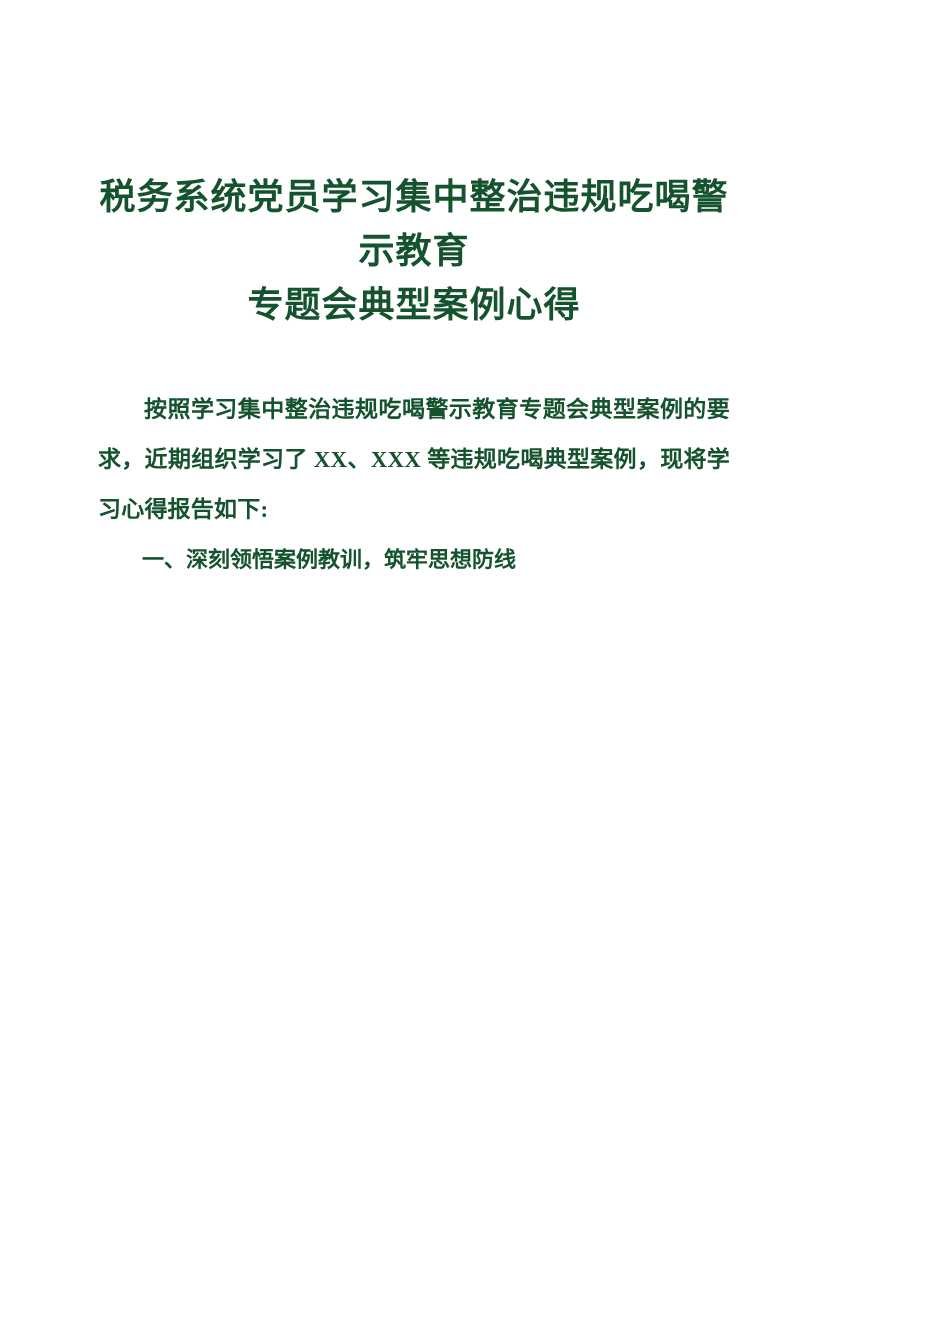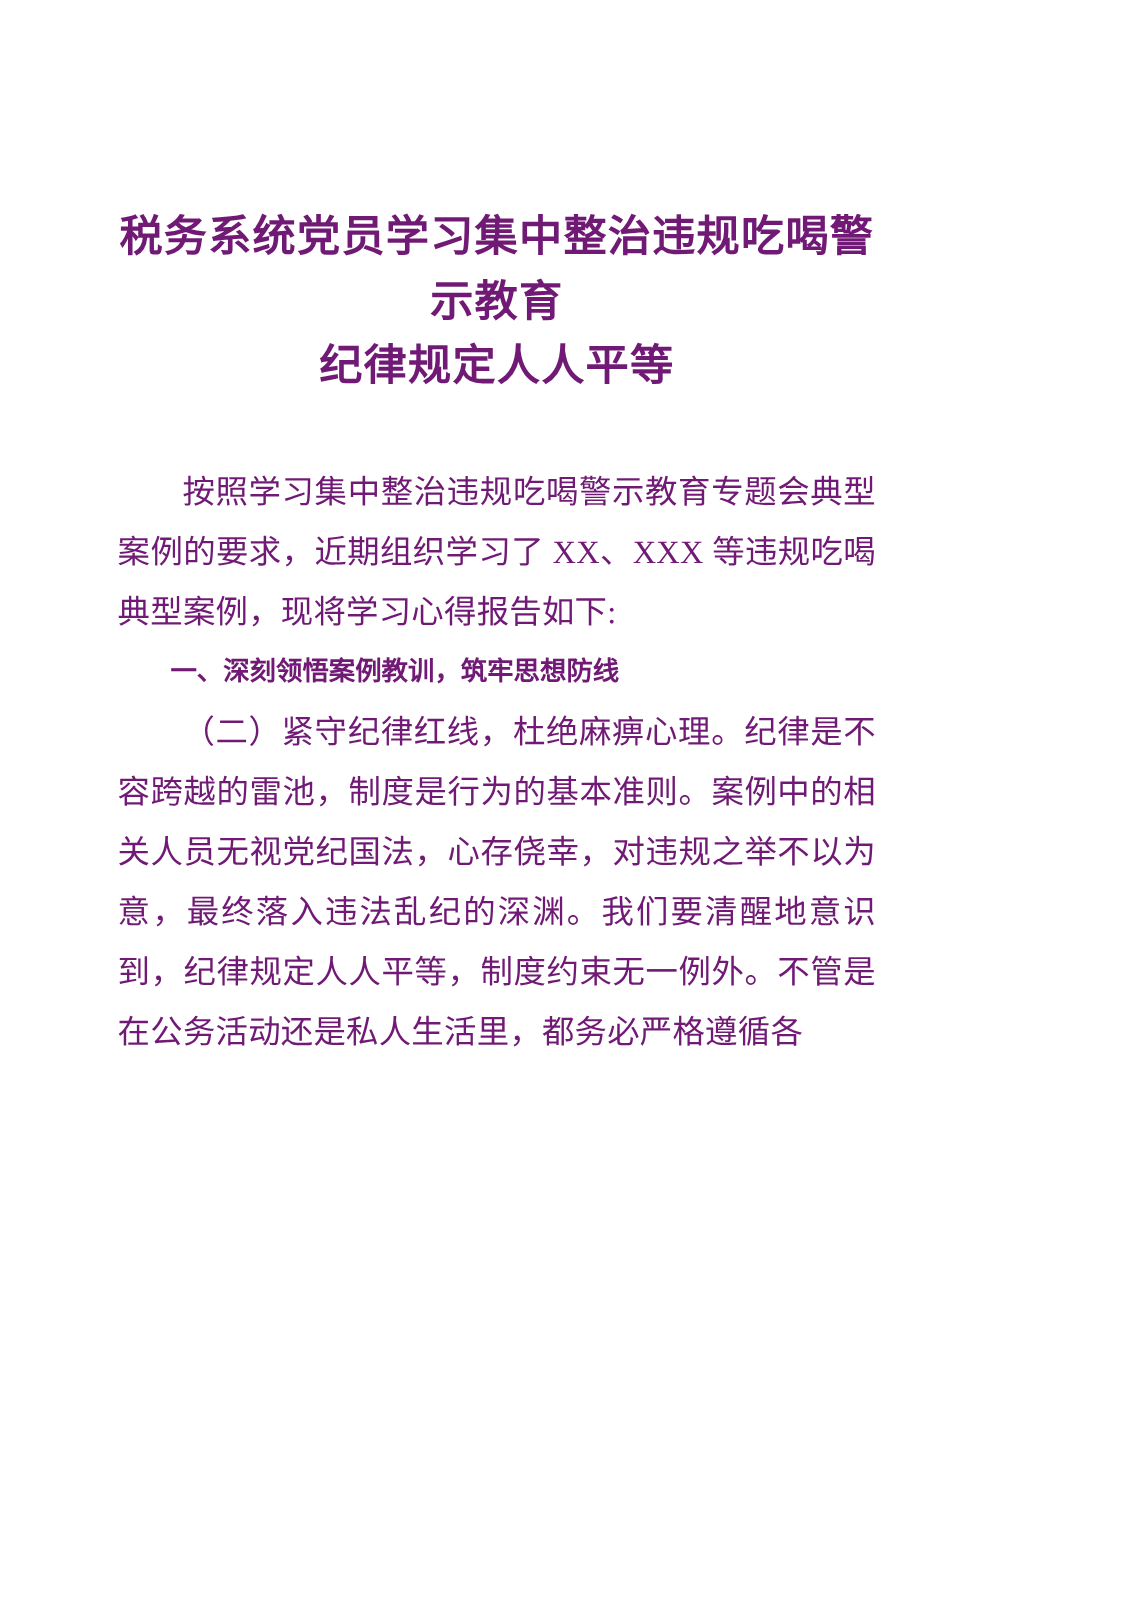--- a/index.html
+++ b/index.html
@@ -5,61 +5,61 @@
   html, body {
     margin: 0;
     padding: 0;
     background: #ffffff;
   }
   .page {
     position: relative;
     width: 846px;
     height: 1344px;
     background: #ffffff;
-    color: #701a75;
+    color: #14532d;
     box-sizing: border-box;
     padding: 170px 116px 0 98px;
     overflow: hidden;
   }
   .doc-title {
     font-family: "Liberation Serif", "DejaVu Serif", serif;
     font-weight: 700;
     font-size: 36px;
     line-height: 54px;
     text-align: center;
     margin: 0 0 53px 0;
     letter-spacing: 1px;
   }
   .title-line { display: block; }
   .body-para {
     font-family: "Liberation Serif", "DejaVu Serif", serif;
-    font-size: 27px;
+    font-size: 23px;
     line-height: 50px;
     text-align: justify;
     text-indent: 2em;
     margin: 0;
     letter-spacing: 0.2px;
+    font-weight: bold;
   }
   .section-heading {
     font-family: "Liberation Sans", "DejaVu Sans", sans-serif;
     font-weight: 700;
     font-size: 22px;
     line-height: 50px;
     text-indent: 2em;
     margin: 0;
   }
 </style>
 </head>
 <body>
 
 <div class="page">
   <h1 class="doc-title">
     <span class="title-line">税务系统党员学习集中整治违规吃喝警示教育</span>
-    <span class="title-line">纪律规定人人平等</span>
+    <span class="title-line">专题会典型案例心得</span>
   </h1>
 
   <p class="body-para">按照学习集中整治违规吃喝警示教育专题会典型案例的要求，近期组织学习了 XX、XXX 等违规吃喝典型案例，现将学习心得报告如下:</p>
 
   <h2 class="section-heading">一、深刻领悟案例教训，筑牢思想防线</h2>
 
 
-  <p class="body-para">（二）紧守纪律红线，杜绝麻痹心理。纪律是不容跨越的雷池，制度是行为的基本准则。案例中的相关人员无视党纪国法，心存侥幸，对违规之举不以为意，最终落入违法乱纪的深渊。我们要清醒地意识到，纪律规定人人平等，制度约束无一例外。不管是在公务活动还是私人生活里，都务必严格遵循各</p>
 </div>
 
 </body></html>

